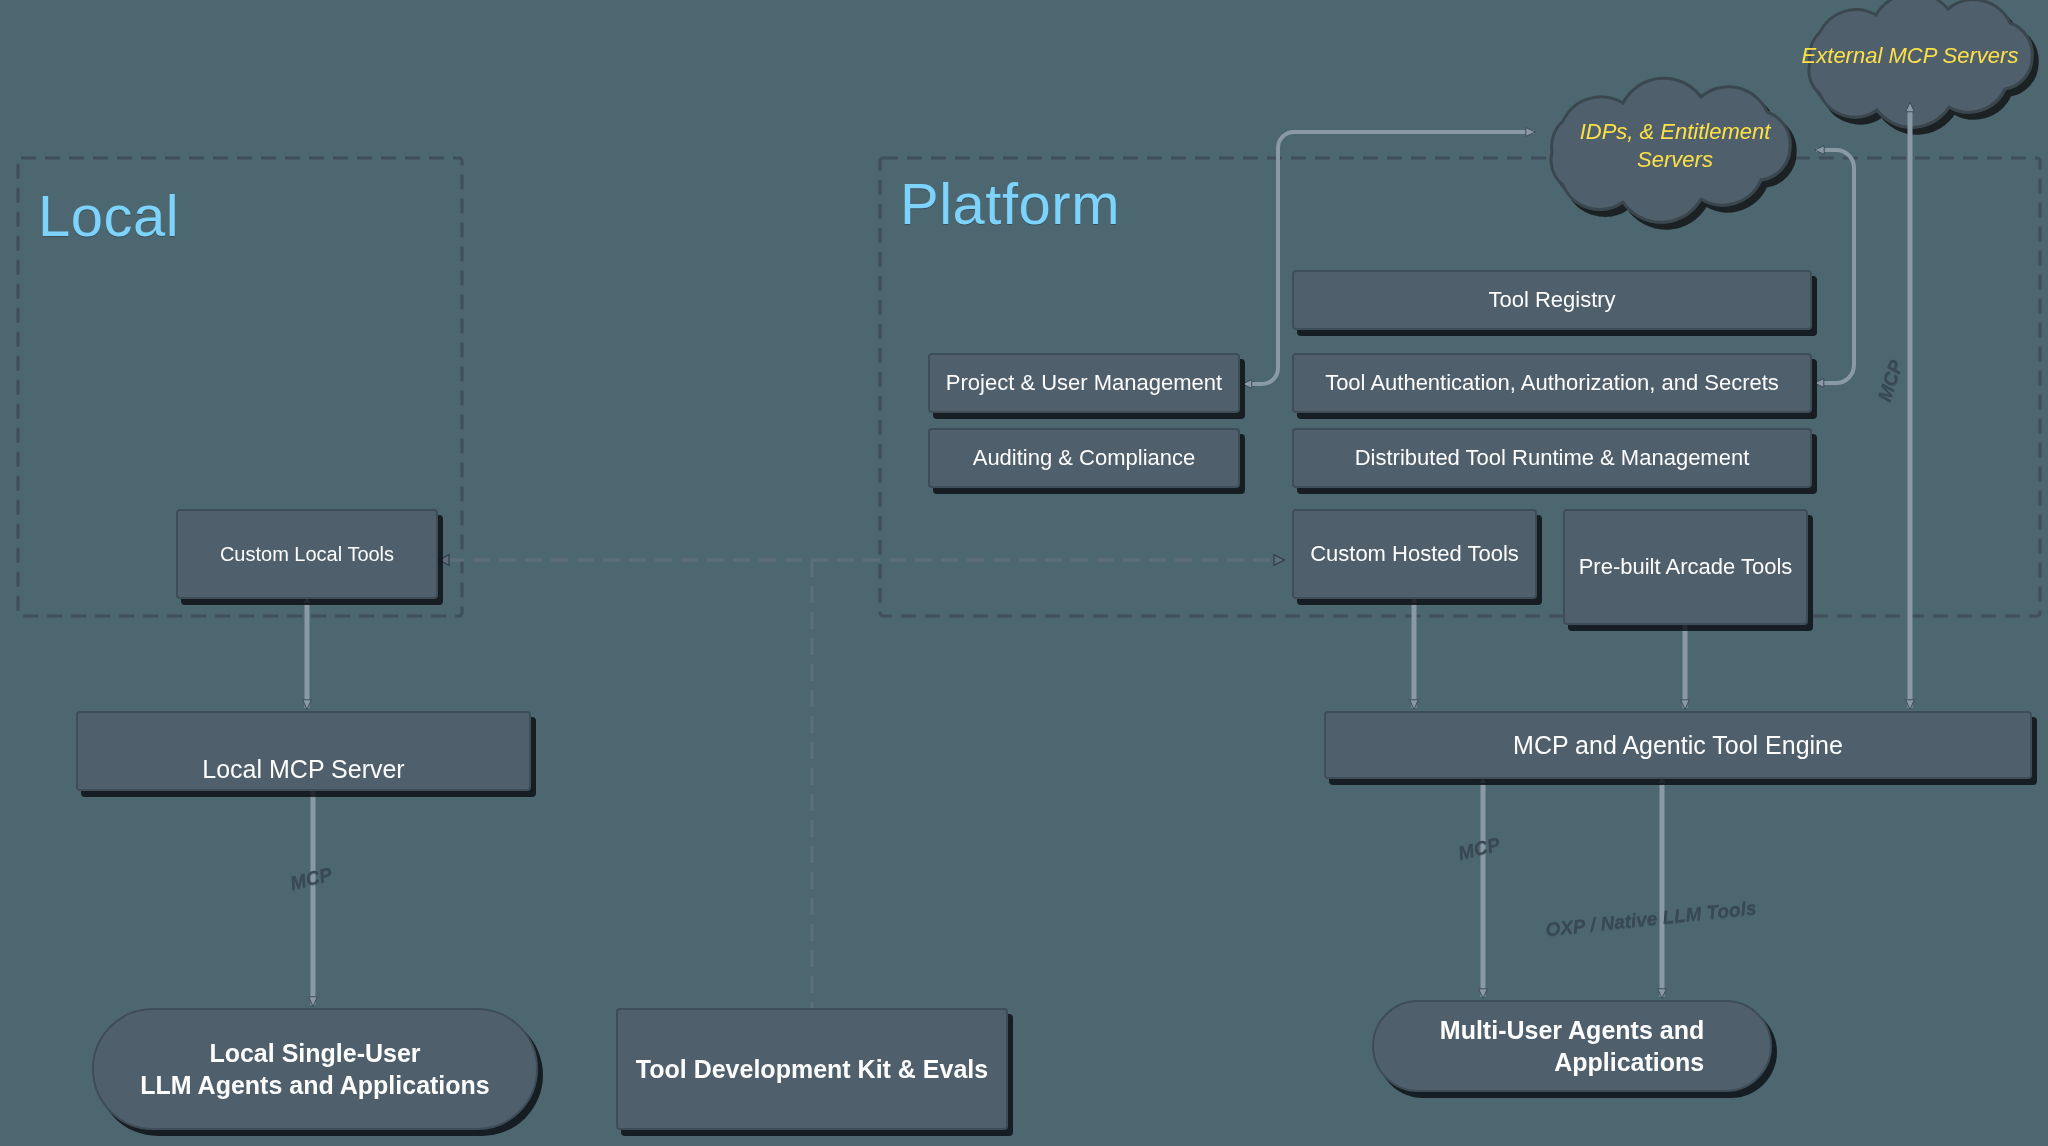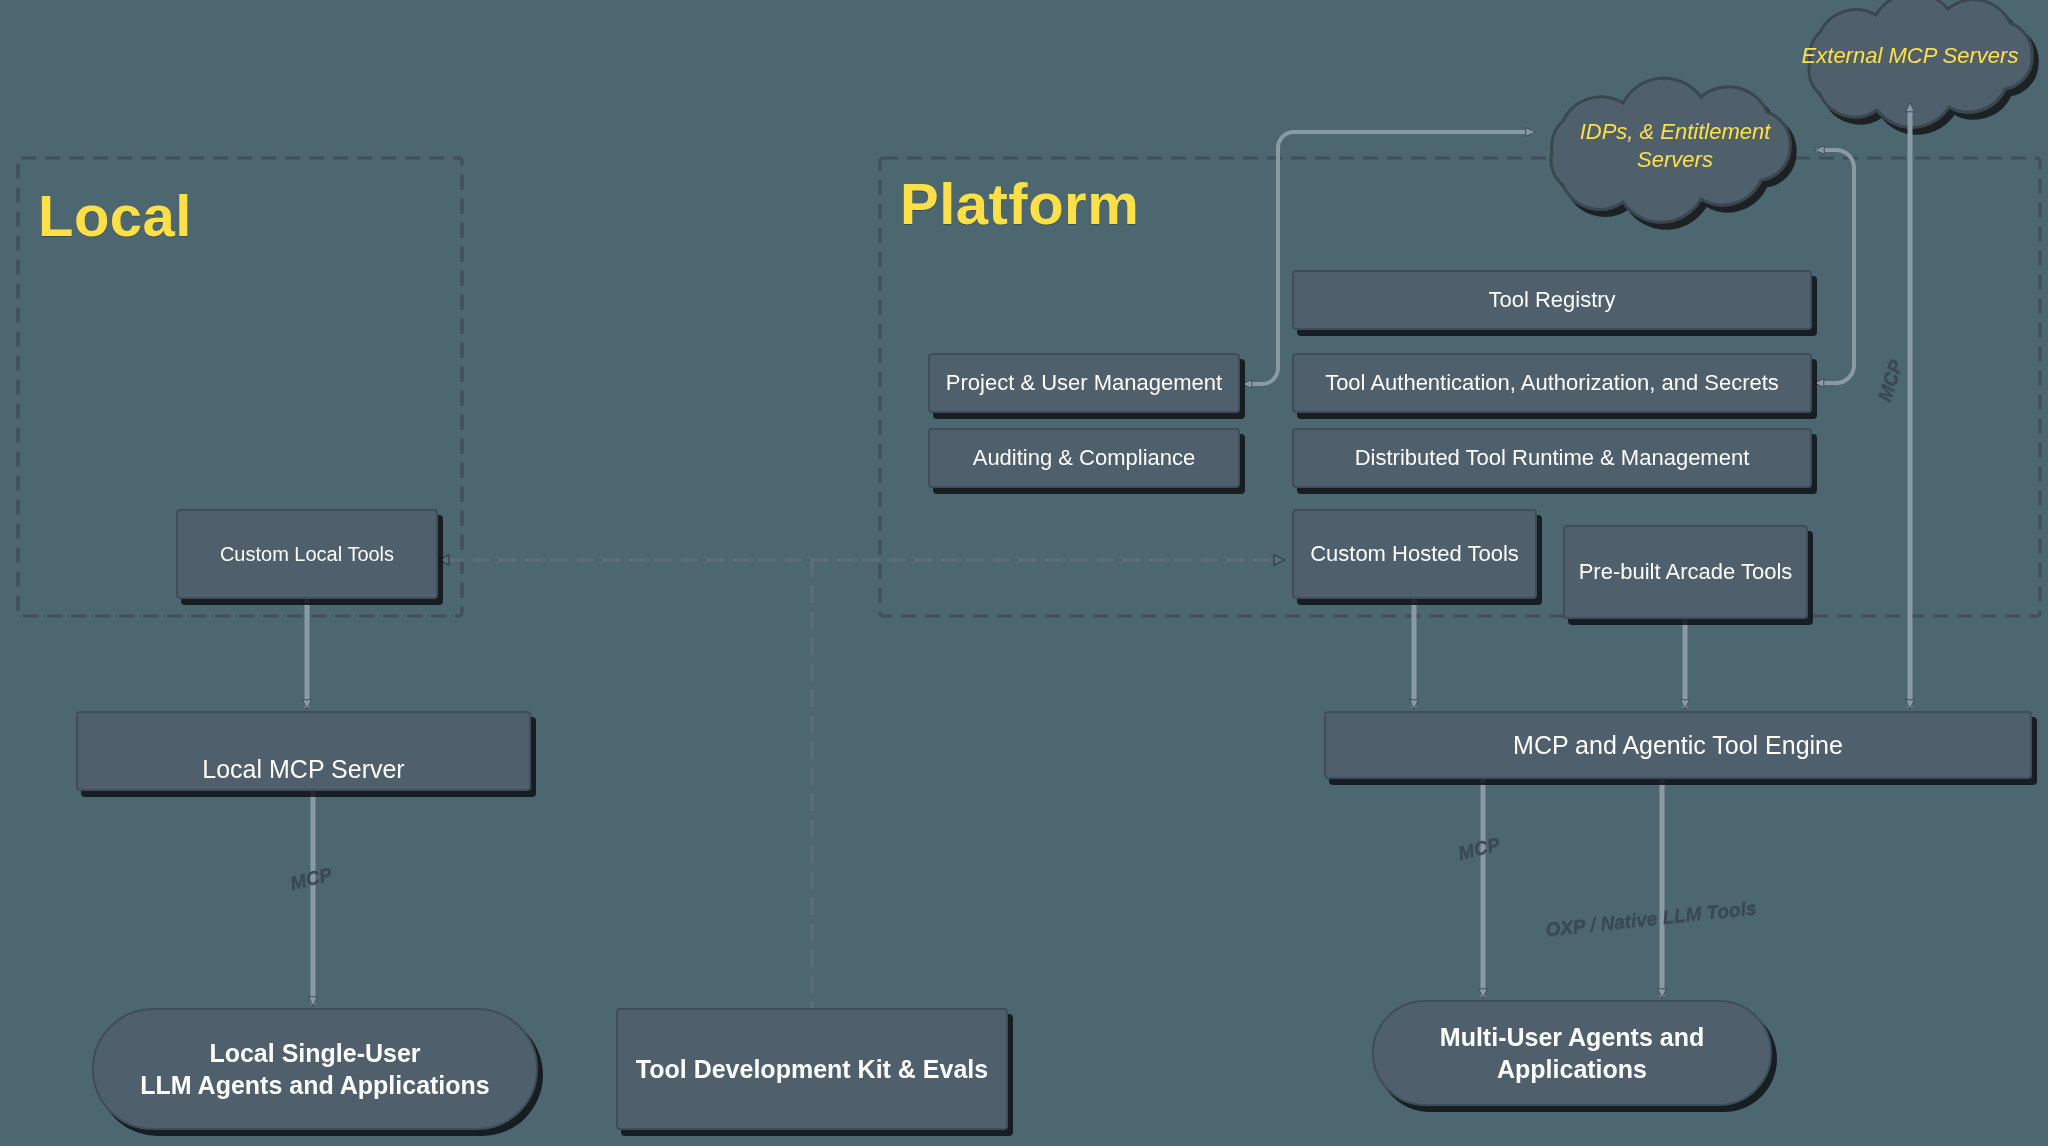--- a/index.html
+++ b/index.html
@@ -12,23 +12,23 @@
   }
   #stage{position:absolute;inset:0;width:2048px;height:1146px;}
 
   
   #wires{position:absolute;left:0;top:0;width:2048px;height:1146px;pointer-events:none;}
 
   
   .group-label{
     position:absolute;
     font-size:58px;
-    font-weight:700;
+    font-weight:400;
     letter-spacing:.5px;
-    color:#fde047;
+    color:#7dd3fc;
     text-shadow:0 1px 0 rgba(0,0,0,.25);
     white-space:nowrap;
   }
 
   
   .node{
     position:absolute;
     box-sizing:border-box;
     background:#4f606c;
     border:2px solid #3f4d58;
@@ -217,29 +217,29 @@
   </div>
 
   <div class="node" style="left:1292px;top:428px;width:520px;height:60px;">
     <span class="lbl f-md">Distributed Tool Runtime &amp; Management</span>
   </div>
 
   <div class="node" style="left:1292px;top:509px;width:245px;height:90px;">
     <span class="lbl f-md">Custom Hosted Tools</span>
   </div>
 
-  <div class="node" style="left:1563px;top:509px;width:245px;height:94px;margin-top:16px;">
+  <div class="node" style="left:1563px;top:509px;width:245px;height:116px;">
     <span class="lbl f-md">Pre-built Arcade Tools</span>
   </div>
 
   <div class="node" style="left:1292px;top:711px;width:708px;height:68px;margin-left:32px;">
     <span class="lbl f-lg">MCP and Agentic Tool Engine</span>
   </div>
 
-  <div class="node pill" style="left:1372px;top:1000px;width:400px;height:106px;">
+  <div class="node pill" style="left:1372px;top:1000px;width:400px;height:92px;text-align:right;">
     <span class="lbl f-bold" style="white-space:pre-line;">Multi-User Agents and
 Applications</span>
   </div>
 
   <div class="edge-label" style="left:290px;top:868px;transform:rotate(-14deg);">MCP</div>
 
   <div class="edge-label" style="left:1458px;top:838px;transform:rotate(-14deg);">MCP</div>
 
   <div class="edge-label" style="left:1545px;top:908px;transform:rotate(-6deg);">OXP / Native LLM Tools</div>
 

